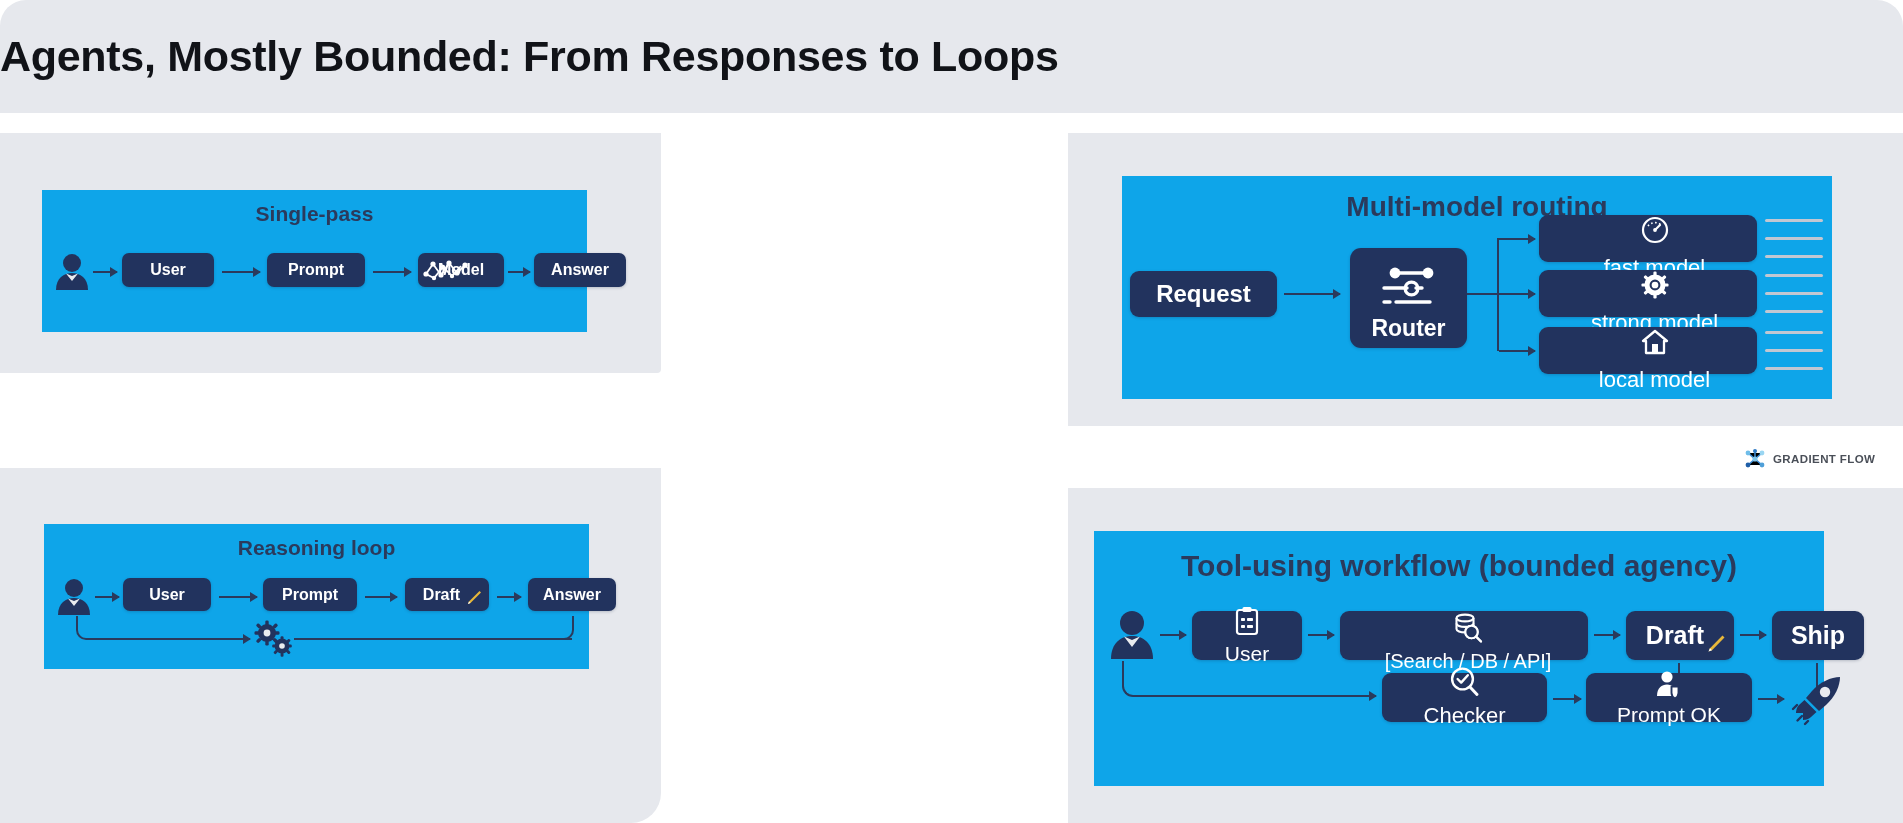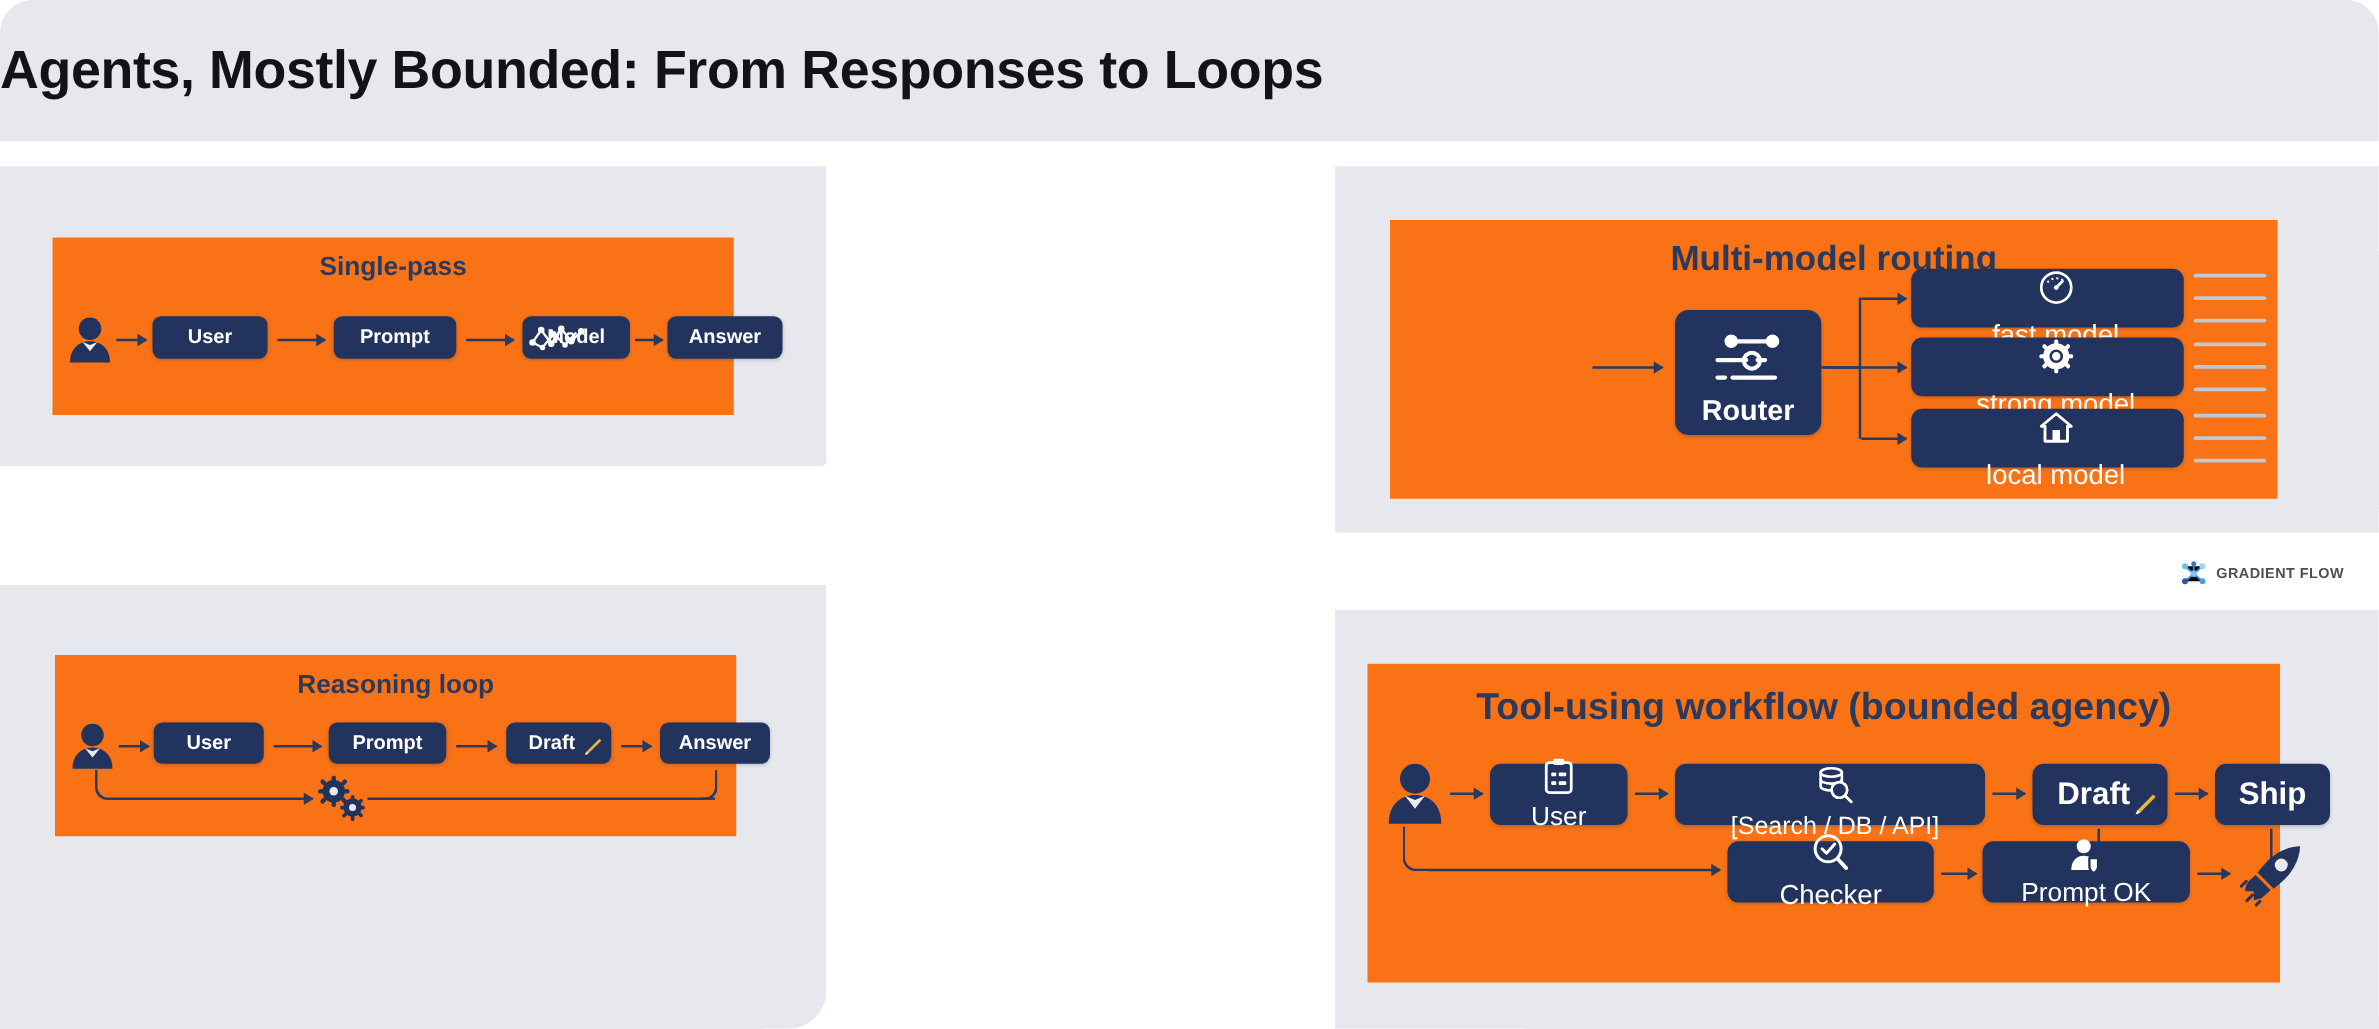--- a/index.html
+++ b/index.html
@@ -27,24 +27,24 @@
 
   
   .panel { position: absolute; background: #e6e8ed; }
   #panel-single   { left: 0;    top: 133px; width: 661px;  height: 240px; border-bottom-right-radius: 4px;}
   #panel-routing  { left: 1068px; top: 133px; width: 835px; height: 293px; }
   #panel-reason   { left: 0;    top: 468px; width: 661px;  height: 355px; border-bottom-right-radius: 30px;}
   #panel-tool     { left: 1068px; top: 488px; width: 835px; height: 335px; padding-left: 40px; }
 
   
   .inner {
-    position: absolute; background: #f97316;
+    position: absolute; background: #0ea5e9;
   }
   #inner-single  { left: 42px;  top: 57px;  width: 545px; height: 142px; }
-  #inner-routing { left: 44px;  top: 43px;  width: 710px; height: 223px; }
+  #inner-routing { left: 54px;  top: 43px;  width: 710px; height: 223px; }
   #inner-reason  { left: 44px;  top: 56px;  width: 545px; height: 145px; }
   #inner-tool    { left: 26px;  top: 43px;  width: 730px; height: 255px; }
 
   .panel-title {
     position: absolute; width: 100%; text-align: center;
     color: #2b3a5c; font-weight: bold; white-space: nowrap;
   }
   #t-single  { top: 12px;  font-size: 21px; }
   #t-routing { top: 15px;  font-size: 28px; }
   #t-reason  { top: 12px;  font-size: 21px; }
@@ -162,20 +162,23 @@
       <div class="node" style="left:492px; top:63px; width:92px; height:34px; font-size:16px;">
         <span class="lbl">Answer</span>
       </div>
     </div>
   </div>
 
   <div class="panel" id="panel-routing">
     <div class="inner" id="inner-routing">
       <div class="panel-title" id="t-routing">Multi-model routing</div>
 
+      <div class="node" style="left:8px; top:95px; width:147px; height:46px; font-size:24px; border-radius:9px;">
+        <span class="lbl">Request</span>
+      </div>
 
       <div class="arrow-h" style="left:162px; top:117px; width:56px;"></div>
 
       <div class="node" style="left:228px; top:72px; width:117px; height:100px; border-radius:11px; flex-direction:column; justify-content:flex-end; padding-bottom:6px;">
         <span style="position:absolute; left:50%; top:14px; transform:translateX(-50%);">
           <svg width="66" height="52" viewBox="0 0 66 52">
             <g stroke="#ffffff" stroke-width="3.4" stroke-linecap="round" fill="none">
               <path d="M22 11 L49 11"></path>
               <path d="M8 26 L31 26"></path>
               <path d="M8 40 L14 40"></path>

